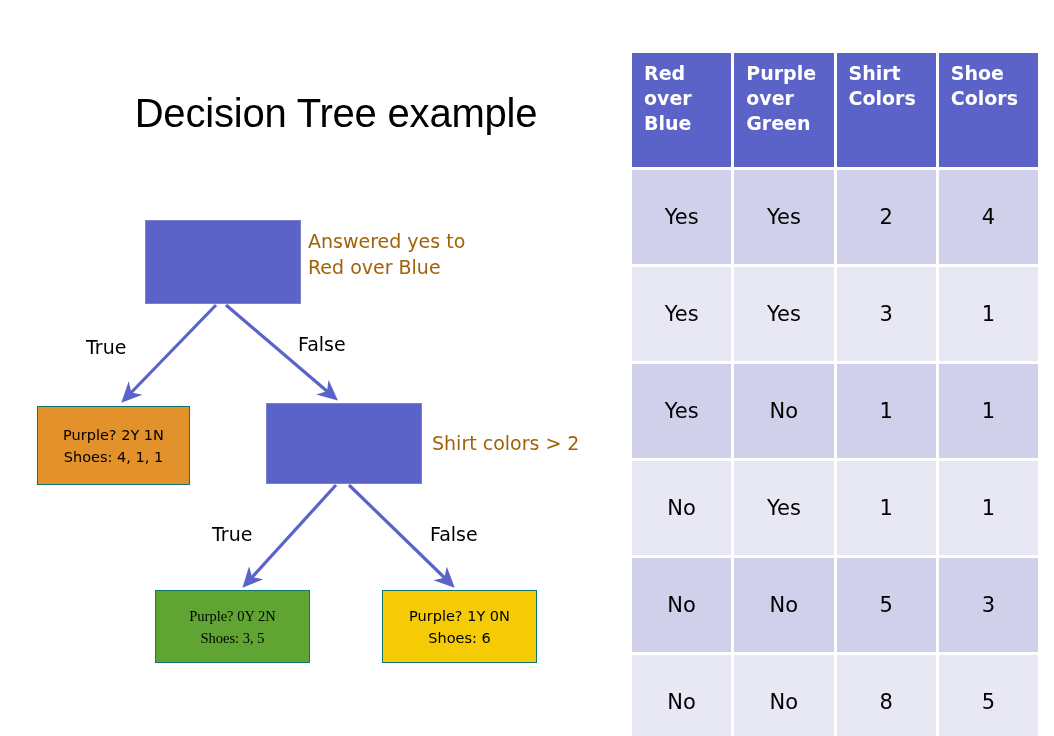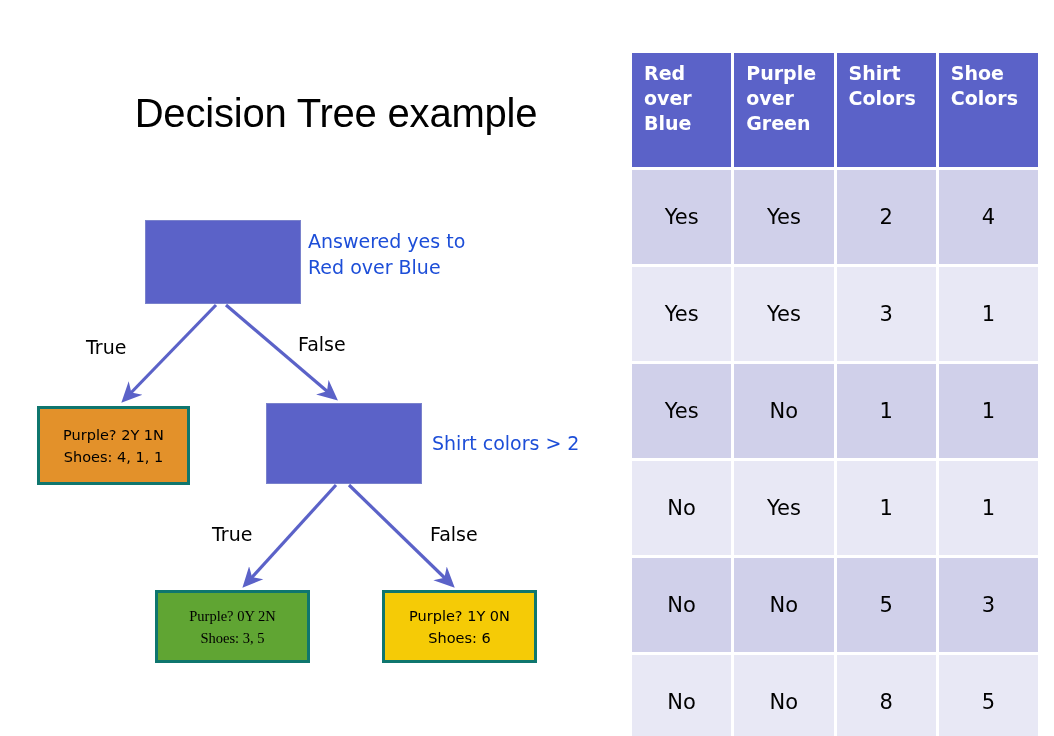--- a/index.html
+++ b/index.html
@@ -52,21 +52,21 @@
     position: absolute;
     left: 0; top: 0;
     width: 620px;
     height: 736px;
     overflow: visible;
   }
 
   .node {
     position: absolute;
     box-sizing: border-box;
-    border: 3px solid #0f766e;
+    border: 1px solid #0f766e;
     display: flex;
     flex-direction: column;
     align-items: center;
     justify-content: center;
     font-family: "DejaVu Sans", sans-serif;
     font-size: 14.5px;
     line-height: 22px;
     color: #000000;
     text-align: center;
   }
@@ -111,21 +111,21 @@
     width: 155px;
     height: 73px;
     background: #F5CB06;
   }
 
   .annotation {
     position: absolute;
     font-family: "DejaVu Sans", sans-serif;
     font-size: 19px;
     line-height: 26px;
-    color: #1d4ed8;
+    color: #a16207;
     white-space: pre-line;
   }
   #annotation-root {
     left: 308px;
     top: 228px;
     width: 230px;
   }
   #annotation-shirt {
     left: 432px;
     top: 430px;

